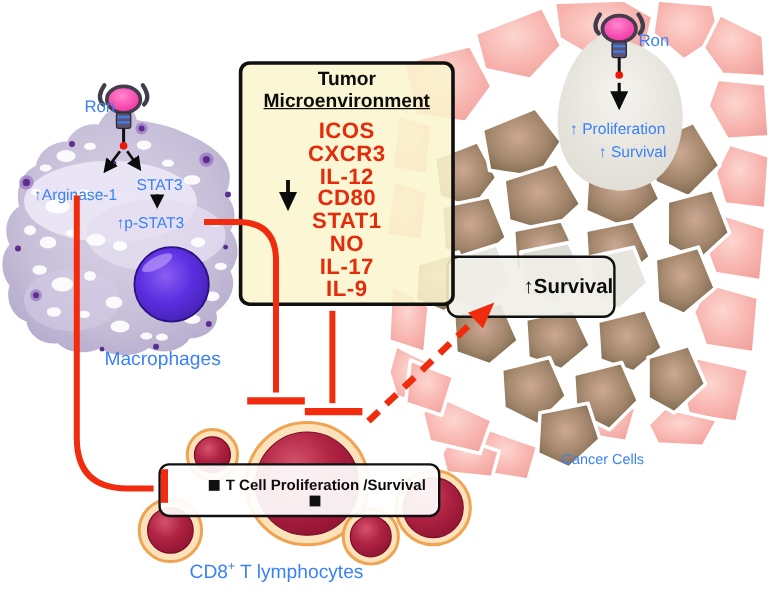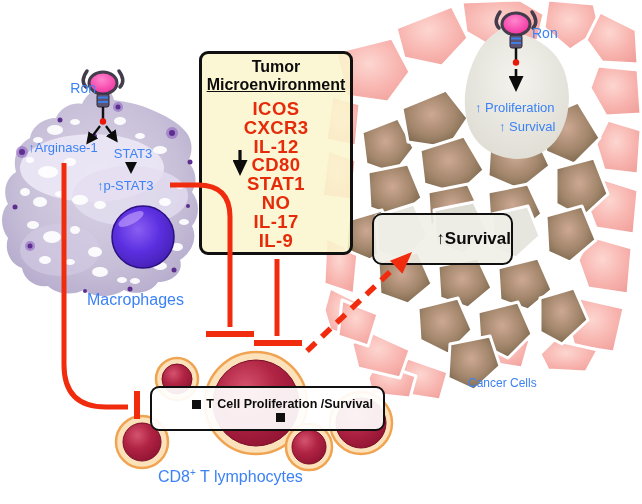--- a/index.html
+++ b/index.html
@@ -1,31 +1,31 @@
 <!DOCTYPE html>
 <html><head>
 <meta charset="utf-8">
 <style>
   html,body{margin:0;padding:0;background:#fff;}
   .canvas{position:relative;width:642px;height:504px;background:#ffffff;overflow:hidden;
           font-family:"Liberation Sans","DejaVu Sans",sans-serif;}
   svg{position:absolute;left:0;top:0;pointer-events:none;}
   .lbl{position:absolute;font-weight:normal;color:#3b82f6;white-space:nowrap;}
-  .tumor-box{position:absolute;left:199px;top:51px;width:154px;height:204px;box-sizing:border-box;
+  .tumor-box{position:absolute;left:199px;top:51px;width:180px;height:204px;box-sizing:border-box;
              background:rgba(250,245,206,0.87);border:3px solid #101010;border-radius:9px;}
   .tumor-box .t1{margin-top:4px;text-align:center;font-weight:bold;font-size:16px;color:#0c0c0c;}
   .tumor-box .t2{text-align:center;font-weight:bold;font-size:16px;color:#0c0c0c;text-decoration:underline;}
   .factors{position:absolute;left:0;right:0;top:46px;}
   .factor{text-align:center;font-weight:bold;font-size:18.5px;line-height:18.8px;
           color:#e62b0a;letter-spacing:0.4px;}
   .survival-box{position:absolute;left:372px;top:213px;width:141px;height:52px;box-sizing:border-box;
                 background:rgba(240,238,231,0.9);border:2.5px solid #101010;border-radius:10px;
                 display:flex;align-items:center;justify-content:flex-end;
                 font-weight:bold;font-size:17px;color:#0c0c0c;}
-  .tinfo-box{position:absolute;left:150px;top:386px;width:235px;height:45px;box-sizing:border-box;
+  .tinfo-box{position:absolute;left:132px;top:386px;width:235px;height:45px;box-sizing:border-box;
              background:rgba(255,255,255,0.92);border:2.5px solid #101010;border-radius:9px;
              display:flex;flex-direction:column;align-items:center;justify-content:center;padding-left:30px;}
   .tinfo-row{font-weight:bold;font-size:12.5px;color:#0c0c0c;line-height:17px;white-space:nowrap;
              display:flex;align-items:center;}
   .bullet{display:inline-block;width:9px;height:9px;background:#101010;margin-right:5px;flex:0 0 auto;}
   sup.cd8{font-size:10px;vertical-align:super;}
 </style>
 </head>
 <body>
 
@@ -251,21 +251,21 @@
     <div class="tinfo-row">
       <span class="bullet"></span>
       <span>T Cell Proliferation /Survival</span>
     </div>
     <div class="tinfo-row">
       <span class="bullet"></span>
     </div>
   </div>
 
   <div class="lbl" style="left:50px;top:80px;width:46px;text-align:right;font-size:14px;">Ron</div>
-  <div class="lbl" style="left:20px;top:140px;width:86px;text-align:center;font-size:13px;">↑Arginase-1</div>
+  <div class="lbl" style="left:20px;top:155px;width:86px;text-align:center;font-size:13px;">↑Arginase-1</div>
   <div class="lbl" style="left:106px;top:146px;width:54px;text-align:center;font-size:13px;">STAT3</div>
   <div class="lbl" style="left:97px;top:178px;width:72px;text-align:left;font-size:13px;">↑p-STAT3</div>
   <div class="lbl" style="left:87px;top:291px;font-size:16px;">Macrophages</div>
 
   <div class="lbl" style="left:532px;top:25px;font-size:14px;">Ron</div>
   <div class="lbl" style="left:475px;top:100px;font-size:13px;">↑ Proliferation</div>
   <div class="lbl" style="left:475px;top:119px;font-size:13px;margin-left:24px;">↑ Survival</div>
   <div class="lbl" style="left:468px;top:376px;font-size:12px;">Cancer Cells</div>
 
   <div class="lbl" style="left:158px;top:467px;font-size:16px;">

